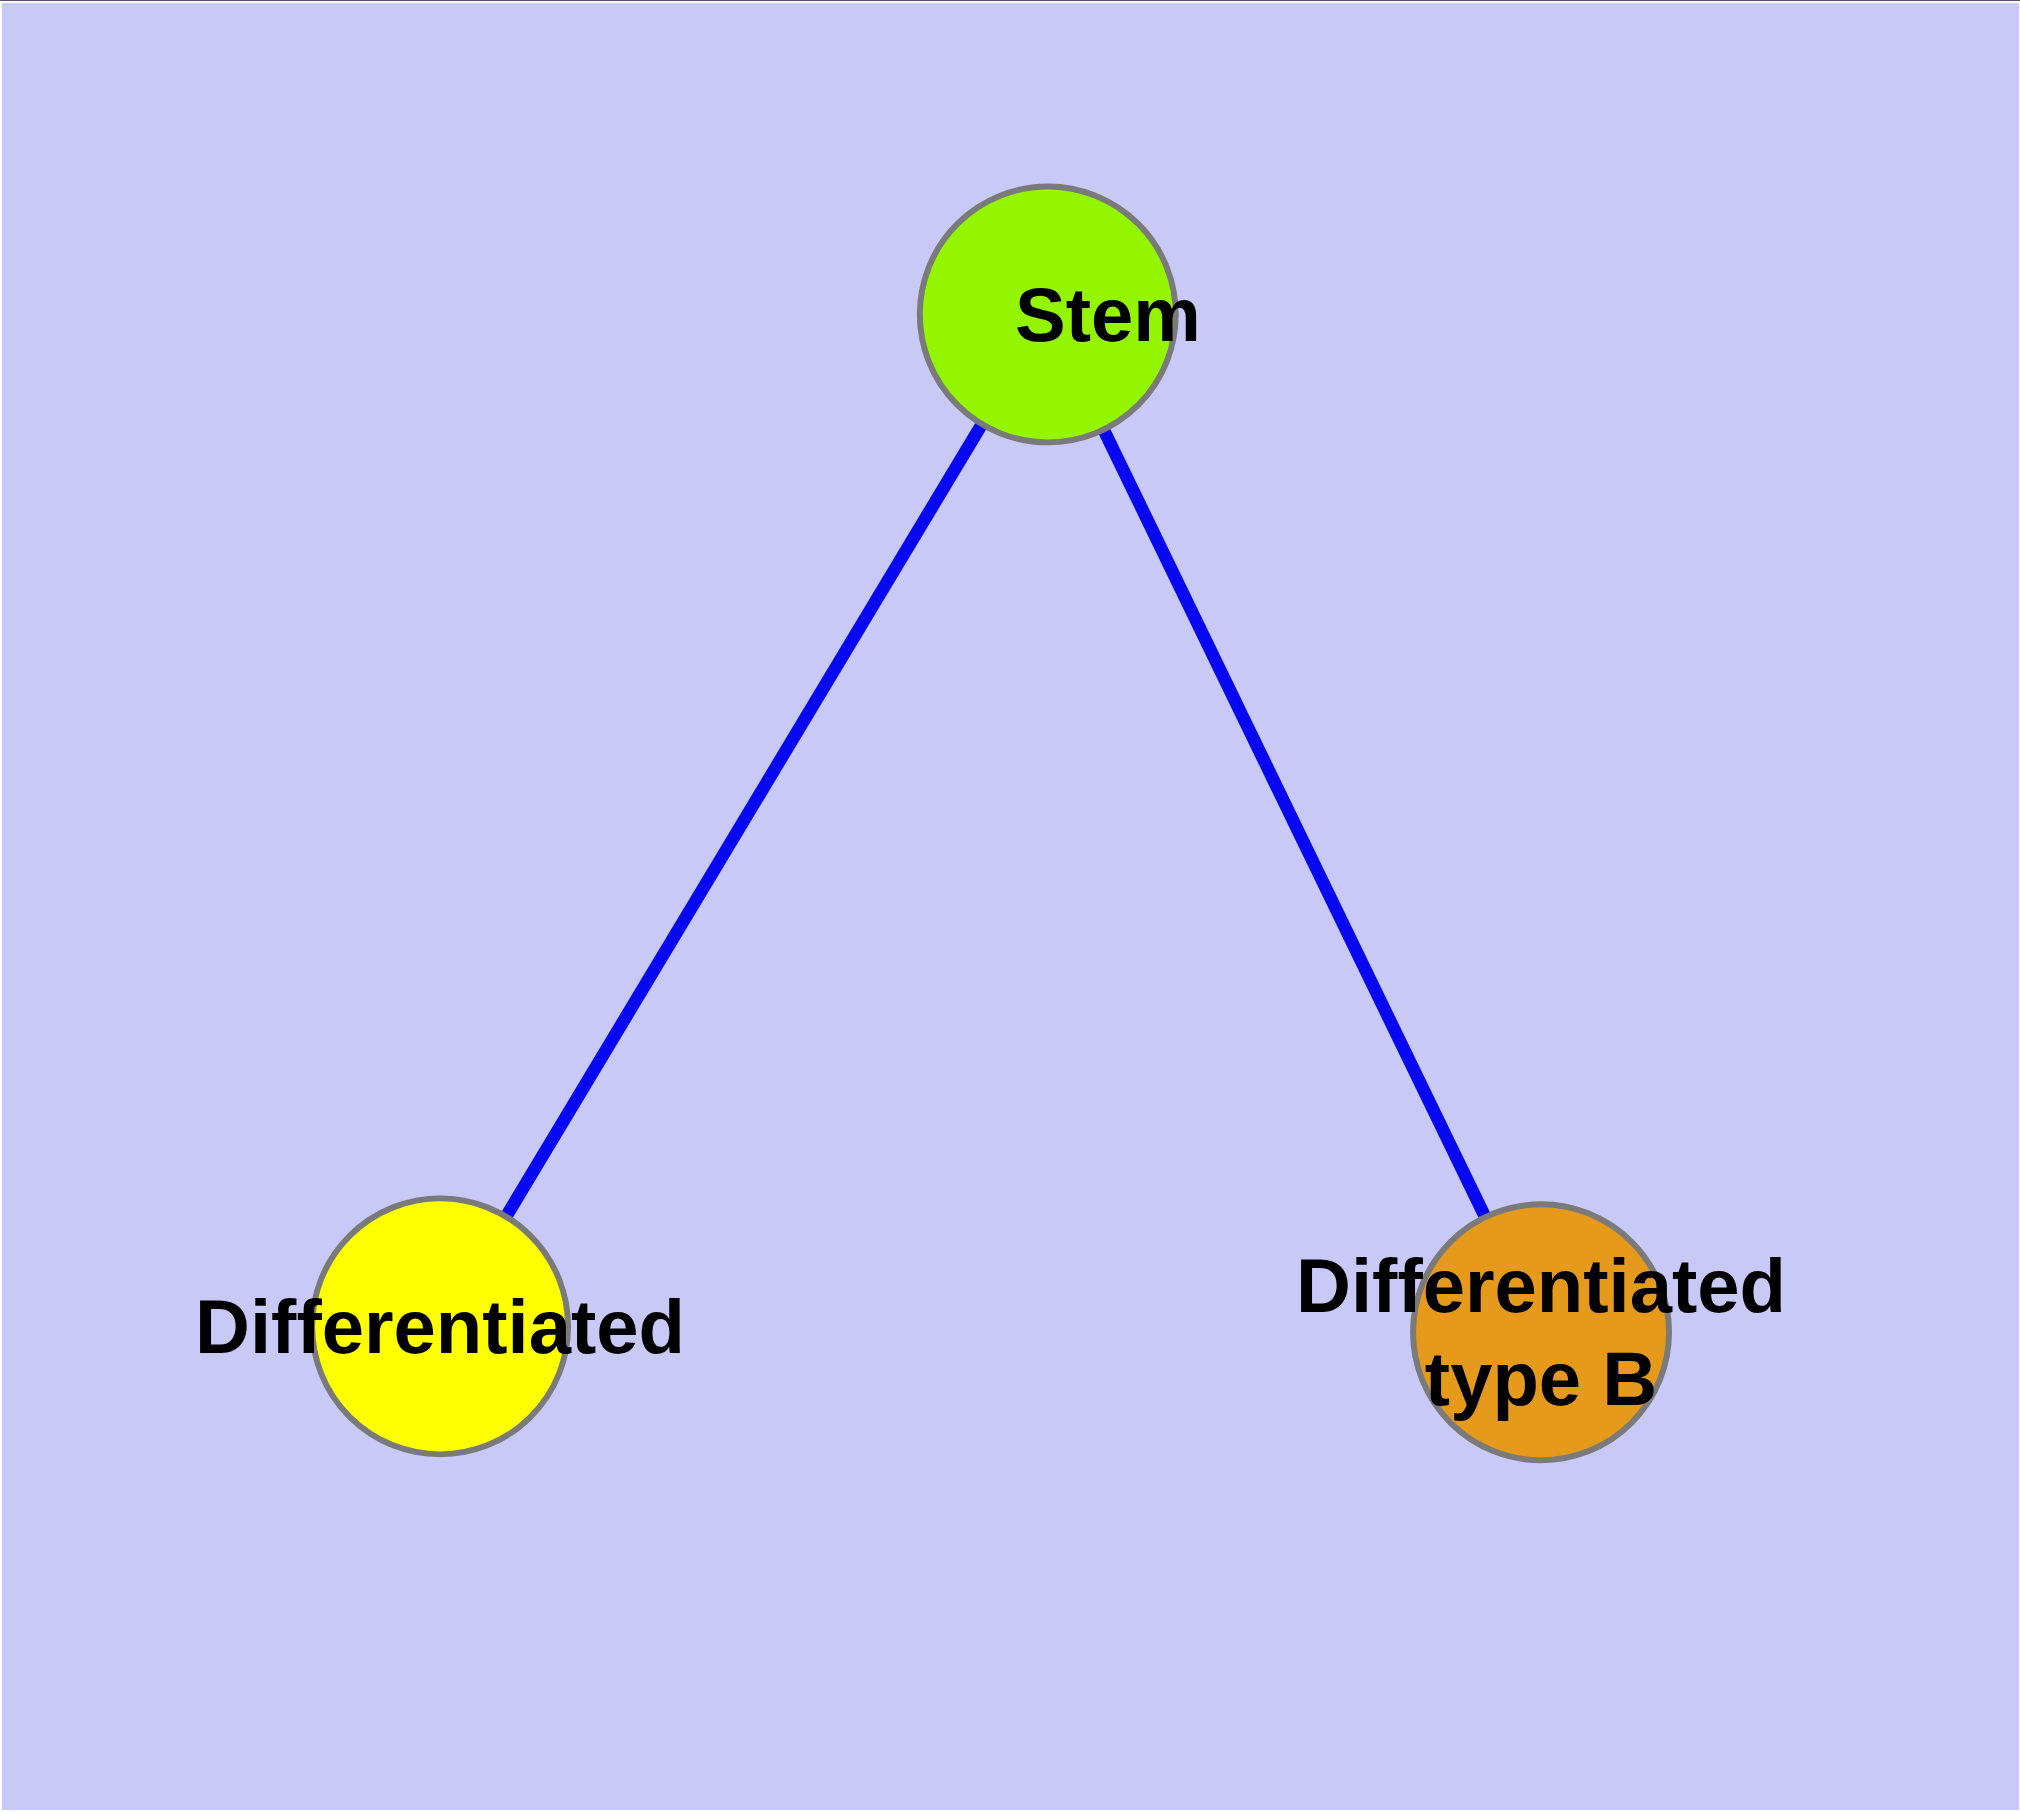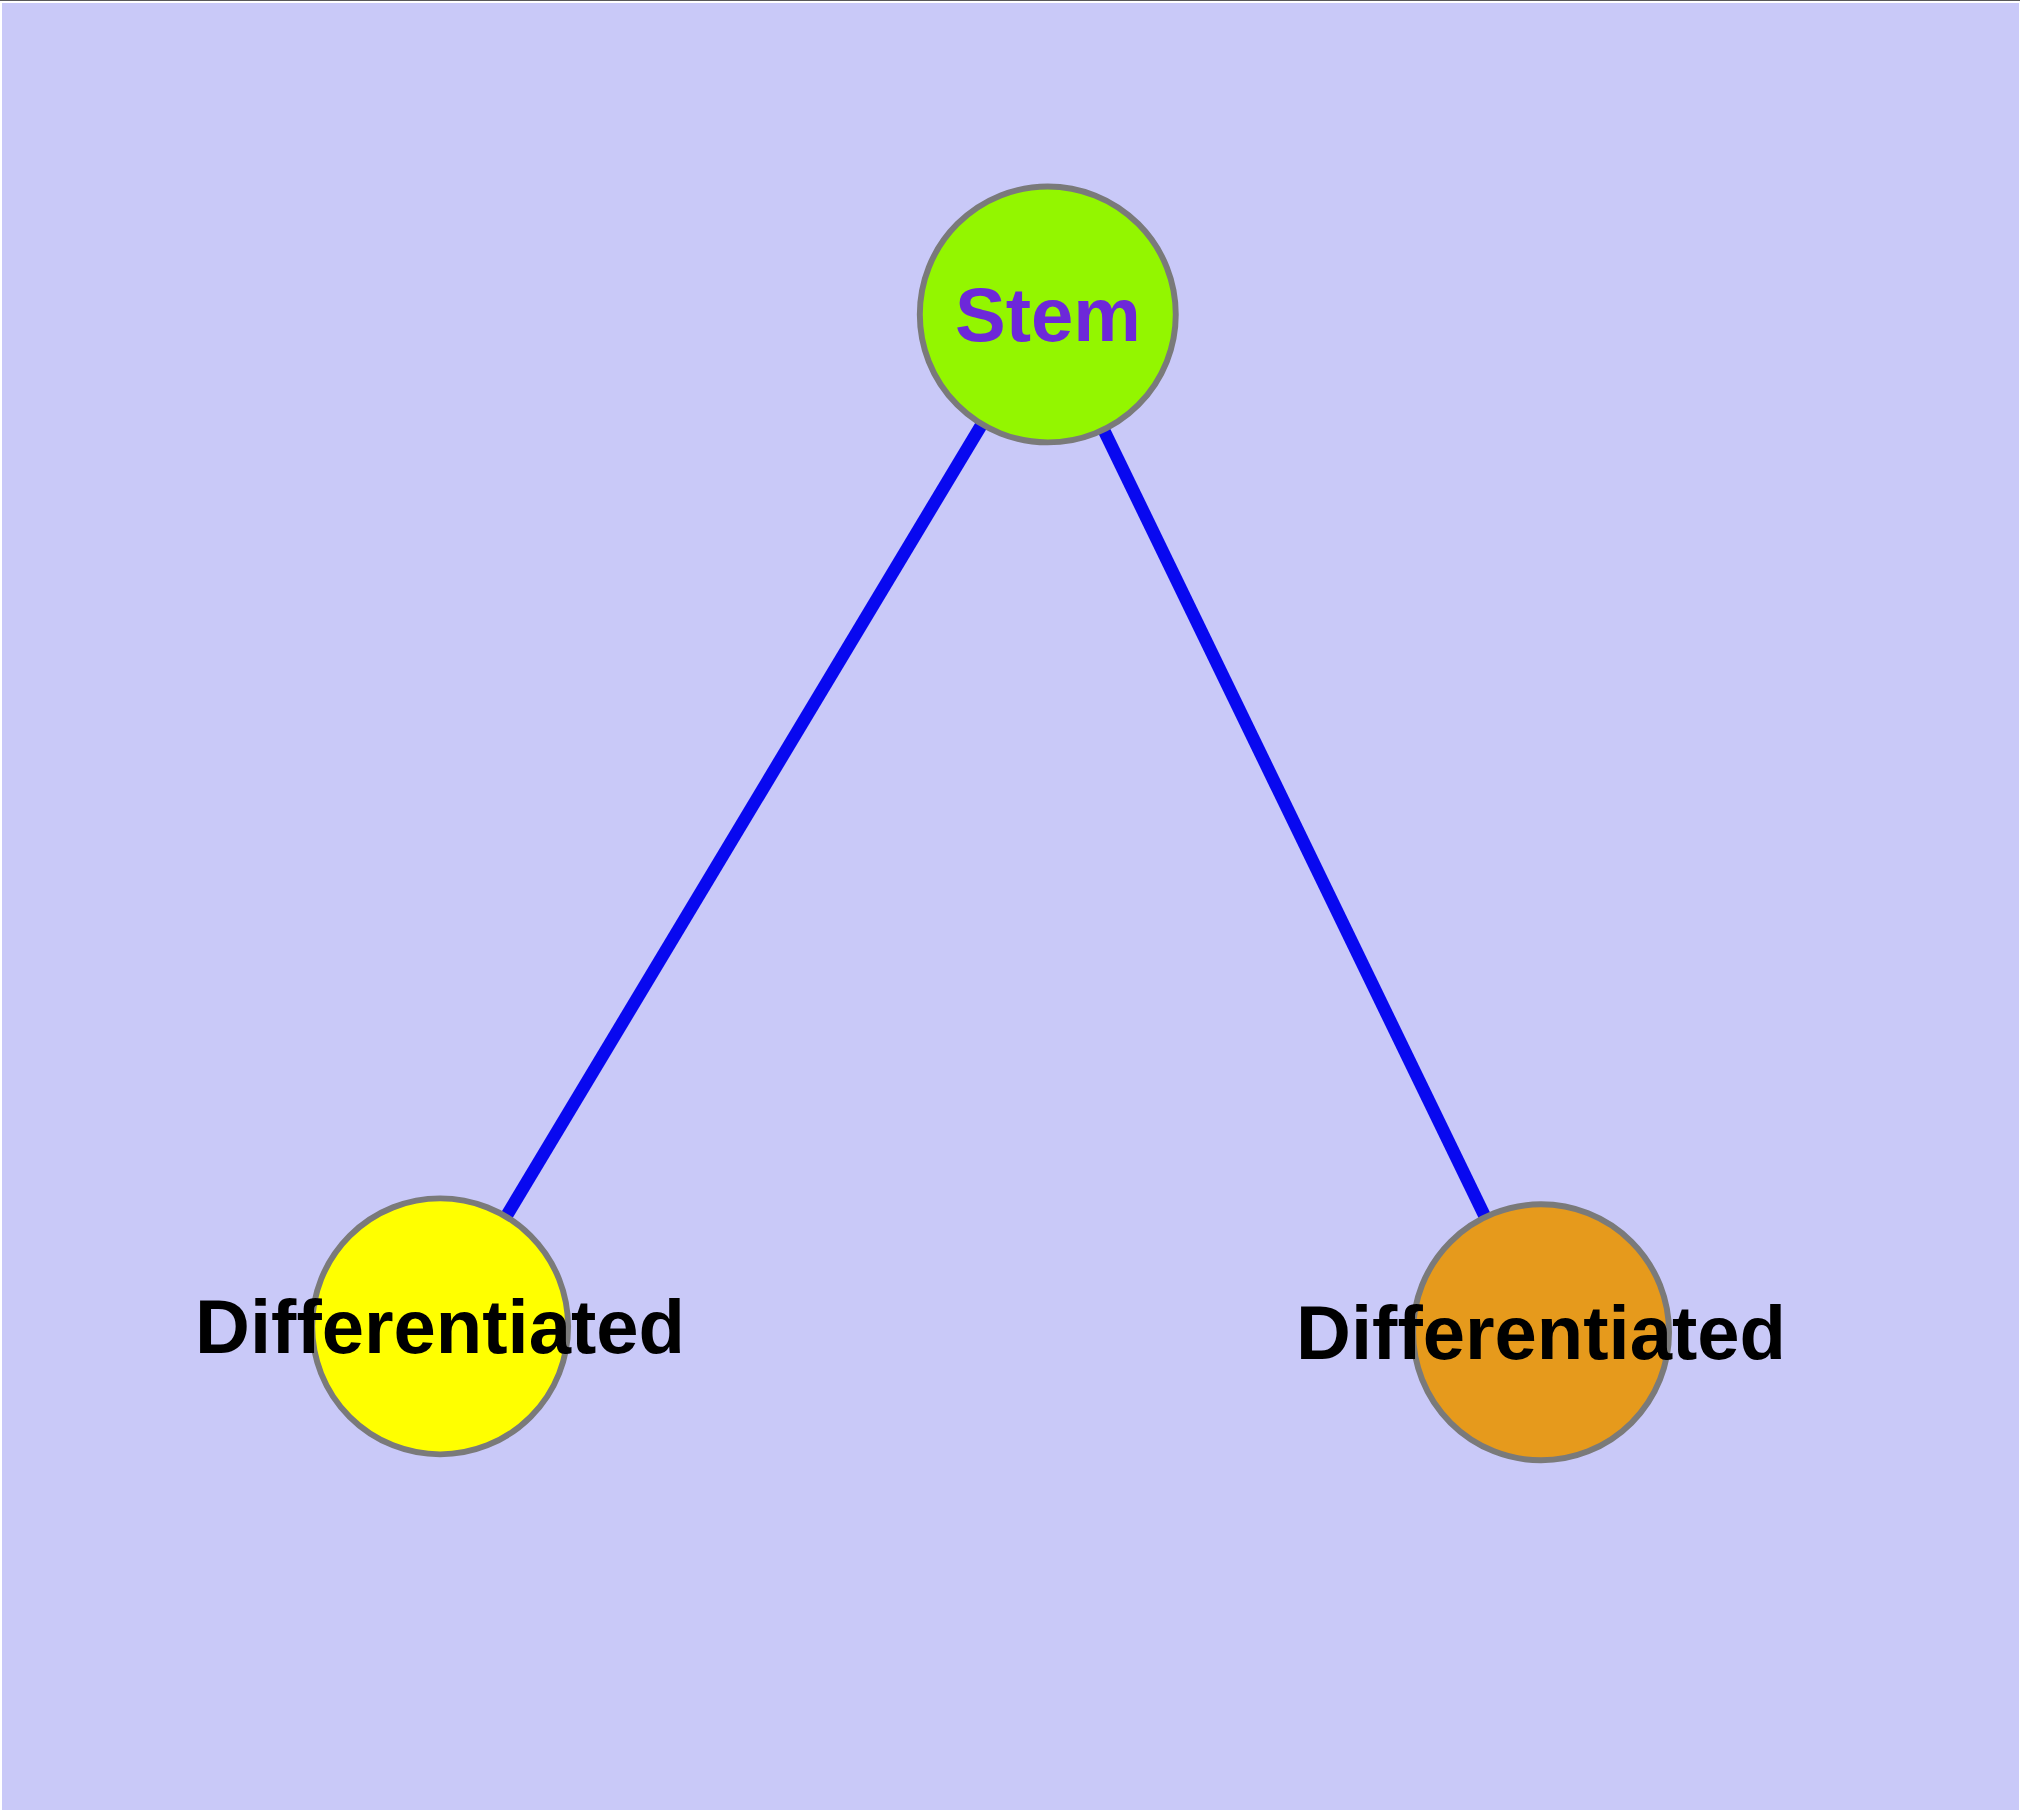--- a/index.html
+++ b/index.html
@@ -62,26 +62,27 @@
         <line x1="1236" y1="371" x2="519" y2="1565" stroke="#0808f0" stroke-width="15"></line>
         <line x1="1236" y1="371" x2="1818" y2="1572" stroke="#0808f0" stroke-width="15"></line>
       </g>
     <g id="nodes-group">
         <circle cx="1236" cy="371" r="151" fill="#93f600" stroke="#7a7a7a" stroke-width="7"></circle>
         <circle cx="519" cy="1565" r="151" fill="#ffff00" stroke="#7a7a7a" stroke-width="7"></circle>
         <circle cx="1818" cy="1572" r="151" fill="#e69a1c" stroke="#7a7a7a" stroke-width="7"></circle>
       </g>
   </svg>
   <div class="labels-layer" id="labels-layer">
-      <div class="node-label" style="left: 1048px; top: 314px; color: #6d28d9;">
+      <div class="node-label" style="left: 1108px; top: 314px; color: #000000;">
         <div>Stem</div>
       </div>
       <div class="node-label" style="left: 440px; top: 1326px; color: rgb(0, 0, 0);">
         <div>Differentiated</div>
       </div>
       <div class="node-label" style="left: 1541px; top: 1332px; color: rgb(0, 0, 0);">
         <div>Differentiated</div>
+        <div>type B</div>
       </div>
     </div>
   <div class="top-line"></div>
   <div class="white-frame"></div>
 </div>
 
 
 </body></html>

